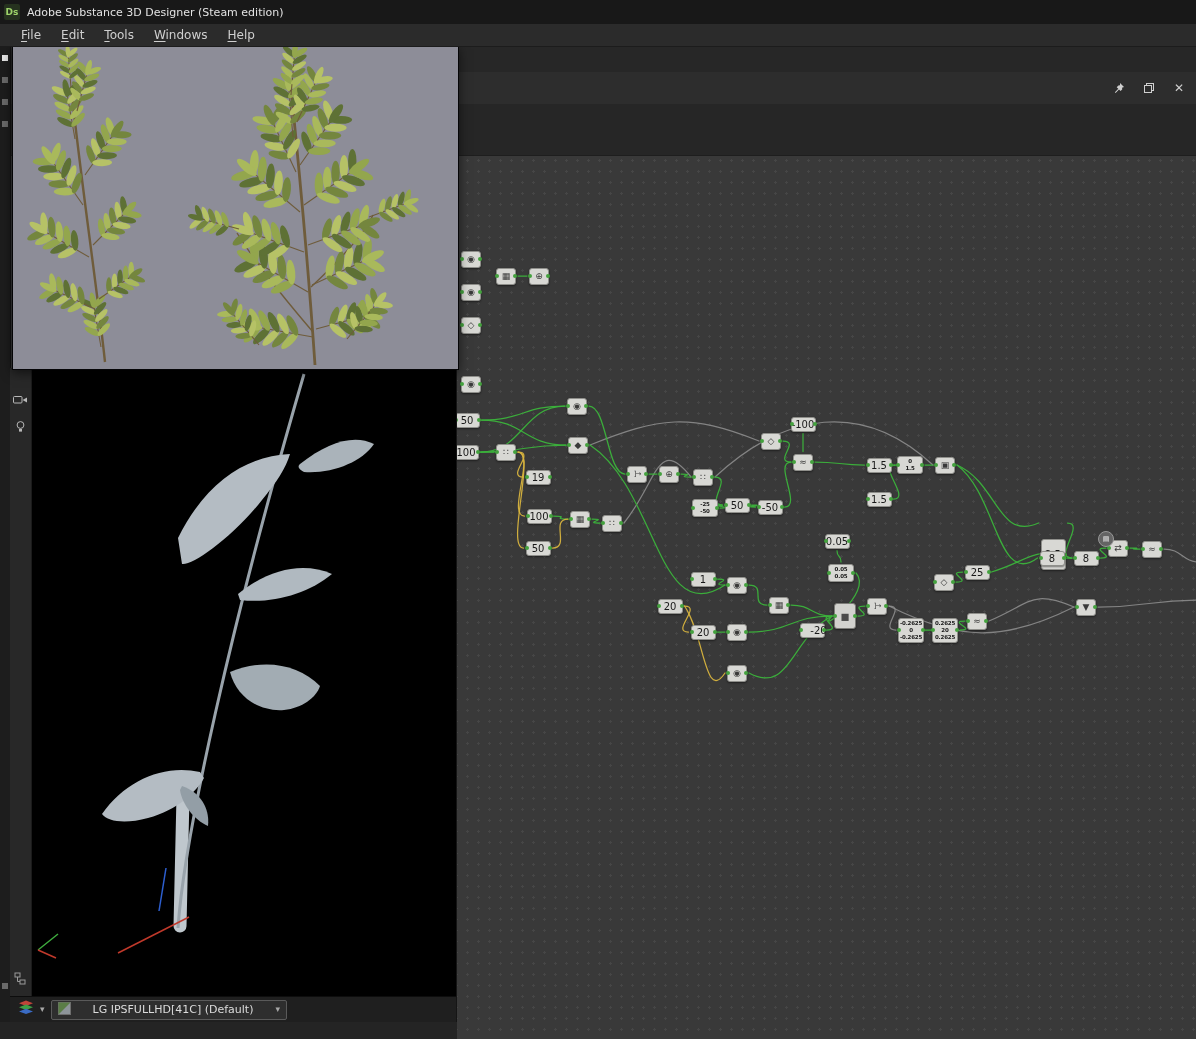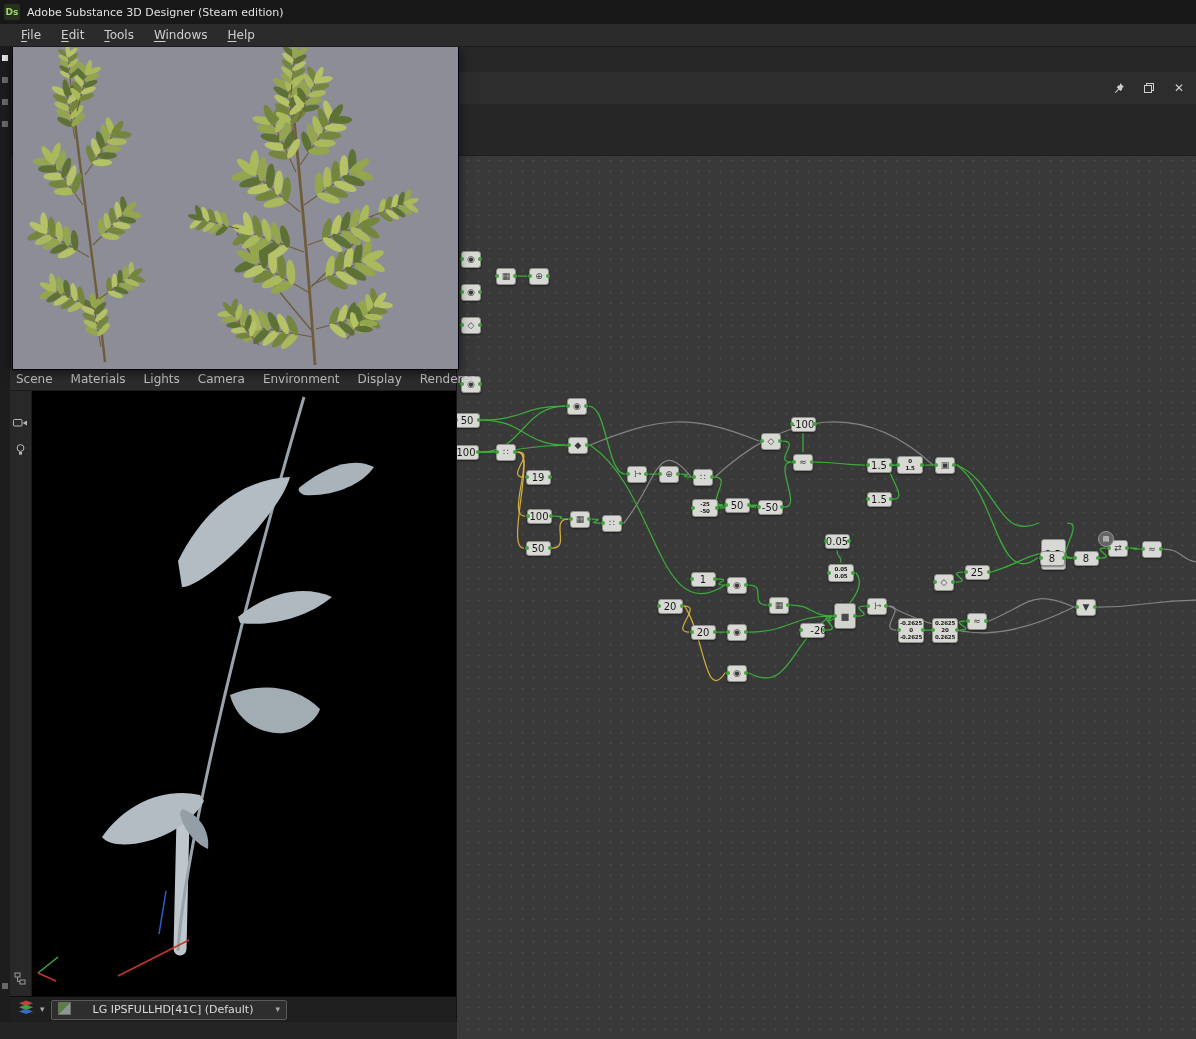--- a/index.html
+++ b/index.html
@@ -282,29 +282,20 @@
 
 <div class="leftstrip">
   <div class="mark bright" style="top:8px"></div>
   <div class="mark" style="top:30px"></div>
   <div class="mark" style="top:52px"></div>
   <div class="mark" style="top:74px"></div>
   <div class="mark" style="top:936px"></div>
 </div>
 
 <div class="panel3d">
-  <div class="vtabs" id="vtabs">
-      <span class="vtab">Scene</span>
-      <span class="vtab">Materials</span>
-      <span class="vtab">Lights</span>
-      <span class="vtab">Camera</span>
-      <span class="vtab">Environment</span>
-      <span class="vtab">Display</span>
-      <span class="vtab">Renderer</span>
-    </div>
   <div class="vbody">
     <div class="iconbar">
       <span class="vicon">
         <svg width="15" height="15" viewBox="0 0 15 15">
             <rect x="0.5" y="4.5" width="8.5" height="6.5" rx="1" fill="none" stroke="#b8b8b8"></rect>
             <path d="M10 7.8l4-2.3v5l-4-2.3z" fill="#b8b8b8"></path>
           </svg>
       </span>
       <span class="vicon">
         <svg width="15" height="15" viewBox="0 0 15 15">

